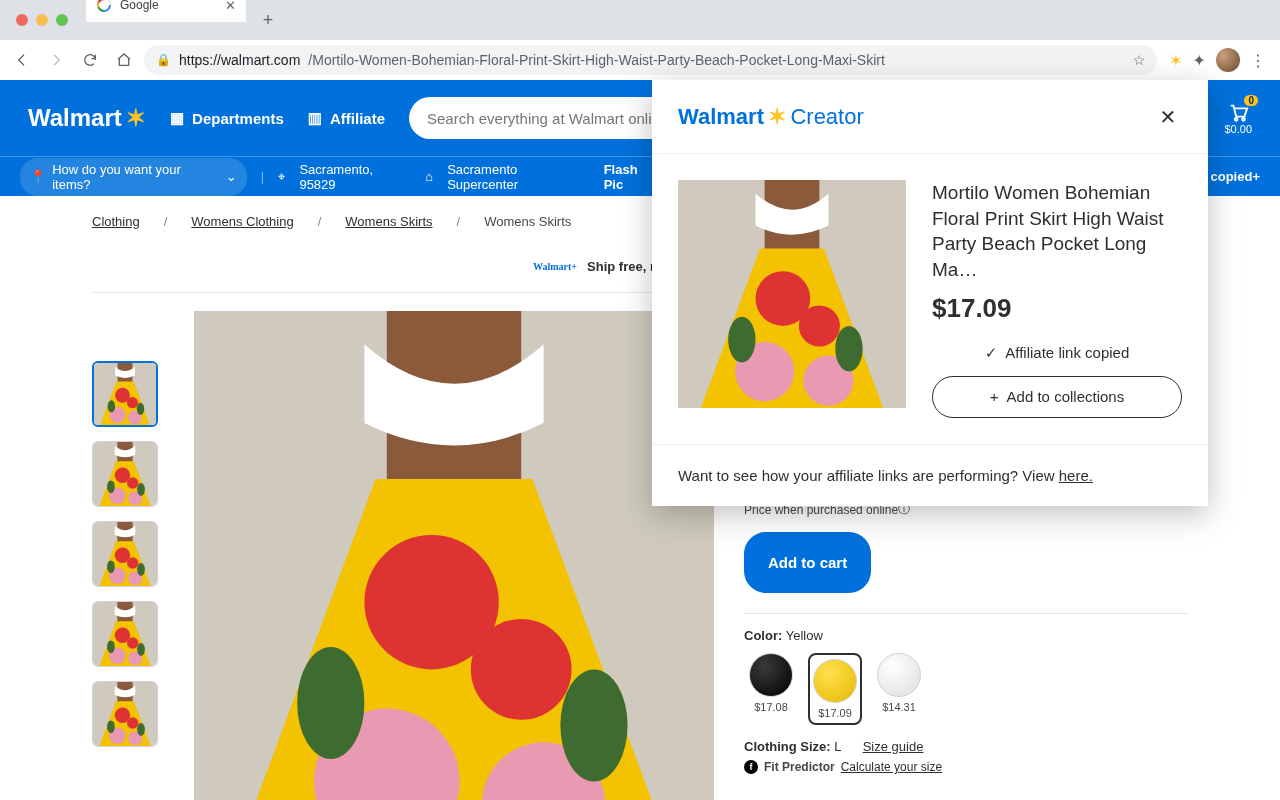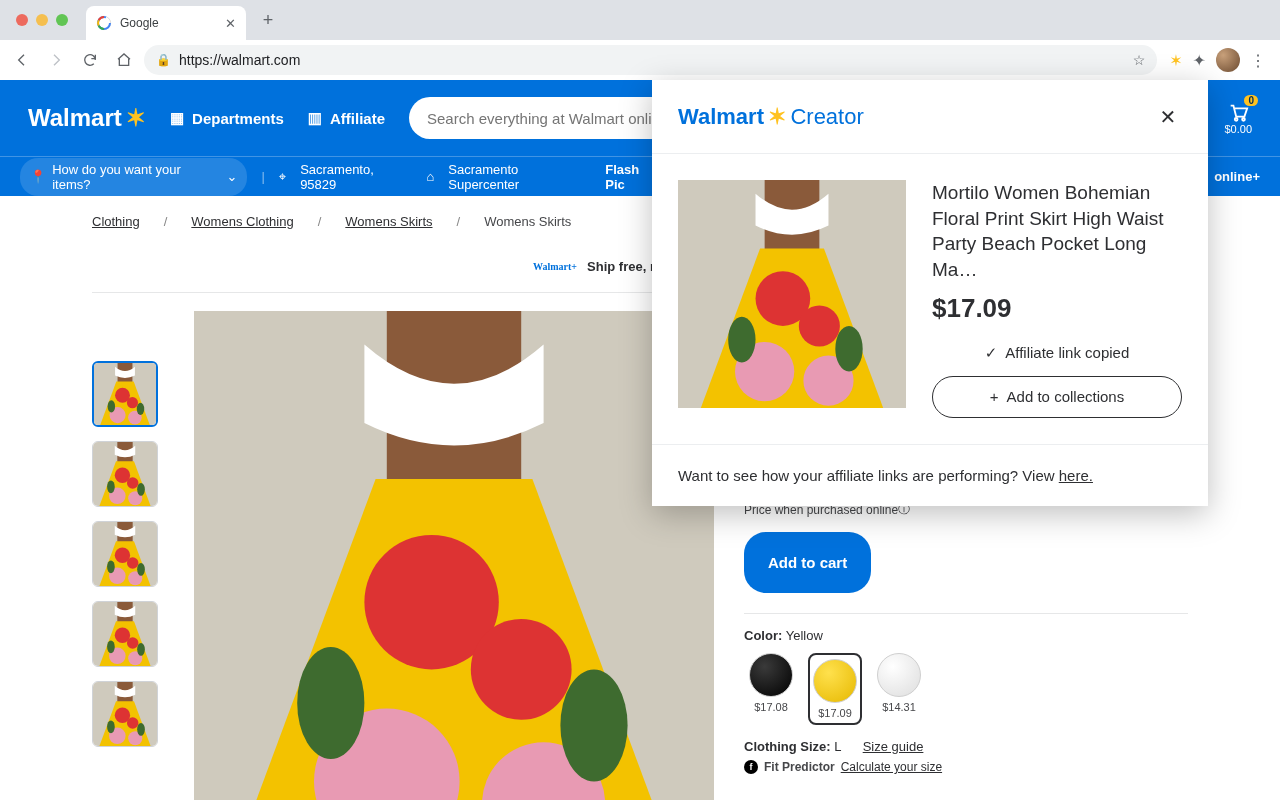--- a/index.html
+++ b/index.html
@@ -1,20 +1,20 @@
 <!DOCTYPE html>
 <html><head>
 <meta charset="utf-8">
 <style>
 * { margin:0; padding:0; box-sizing:border-box; font-family:-apple-system,BlinkMacSystemFont,"Segoe UI",Helvetica,Arial,sans-serif; }
 body { width:1280px; height:800px; overflow:hidden; background:#fff; }
 
 
 .chrome { height:80px; background:#dee1e6; display:flex; flex-direction:column; }
-.tabbar { height:40px; display:flex; align-items:flex-end; padding:0 10px; gap:8px; }
+.tabbar { height:40px; display:flex; align-items:flex-end; padding:18px 10px; gap:8px; }
 .traffic { display:flex; gap:8px; align-self:center; margin-left:6px; margin-right:10px; }
 .dot { width:12px; height:12px; border-radius:50%; }
 .dot.r{background:#ed6a5e;} .dot.y{background:#f5bf4f;} .dot.g{background:#61c554;}
 .tab { width:160px; height:34px; background:#fff; border-radius:8px 8px 0 0; display:flex; align-items:center; padding:0 10px; gap:8px; font-size:12px; color:#3c4043; position:relative; }
 .tab .favicon{width:16px;height:16px;display:flex;align-items:center;justify-content:center;}
 .tab .x{margin-left:auto;color:#5f6368;font-size:13px;}
 .newtab { width:28px;height:28px;display:flex;align-items:center;justify-content:center;color:#5f6368;font-size:18px;align-self:center;}
 .addrbar { height:40px; background:#fff; display:flex; align-items:center; padding:0 8px; gap:6px; }
 .navbtn { width:28px;height:28px;display:flex;align-items:center;justify-content:center;color:#5f6368;border-radius:50%; }
 .navbtn.disabled{color:#bdc1c6;}
@@ -162,20 +162,21 @@
         </svg>
       </div>
     <div class="navbtn">
         <svg width="16" height="16" viewBox="0 0 24 24">
           <path d="M3 11l9-8 9 8M5 10v10h14V10" fill="none" stroke="currentColor" stroke-width="2"></path>
         </svg>
       </div>
     <div class="url">
       <span class="lock">🔒</span>
       <span class="host">https://walmart.com</span>
+        <span class="path">/Mortilo-Women-Bohemian-Floral-Print-Skirt-High-Waist-Party-Beach-Pocket-Long-Maxi-Skirt</span>
       <span class="star">☆</span>
     </div>
     <div class="exticons">
       <span class="spark" style="font-size:16px">✶</span>
       <span style="color:#5f6368">✦</span>
       <div class="avatar"></div>
       <span style="color:#5f6368">⋮</span>
     </div>
   </div>
 </div>
@@ -219,21 +220,21 @@
     <span>How do you want your items?</span>
     <span>⌄</span>
   </div>
   <span class="sep">|</span>
   <span>⌖</span>
   <span>Sacramento, 95829</span>
   <span>⌂</span>
   <span>Sacramento Supercenter</span>
   <span class="flash">Flash Pic</span>
   <span style="width:530px"></span>
-  <span class="wmplus">online+</span>
+  <span class="wmplus">copied+</span>
 </div>
 
 <div class="page">
   <div class="crumbs">
     <a>Clothing</a>
       <span class="sep">/</span>
     <a>Womens Clothing</a>
       <span class="sep">/</span>
     <a>Womens Skirts</a>
       <span class="sep">/</span>

